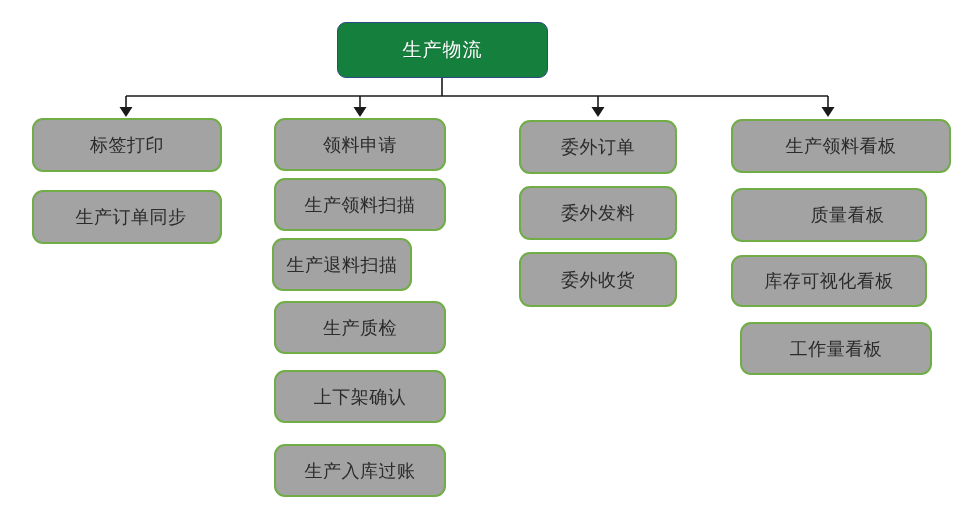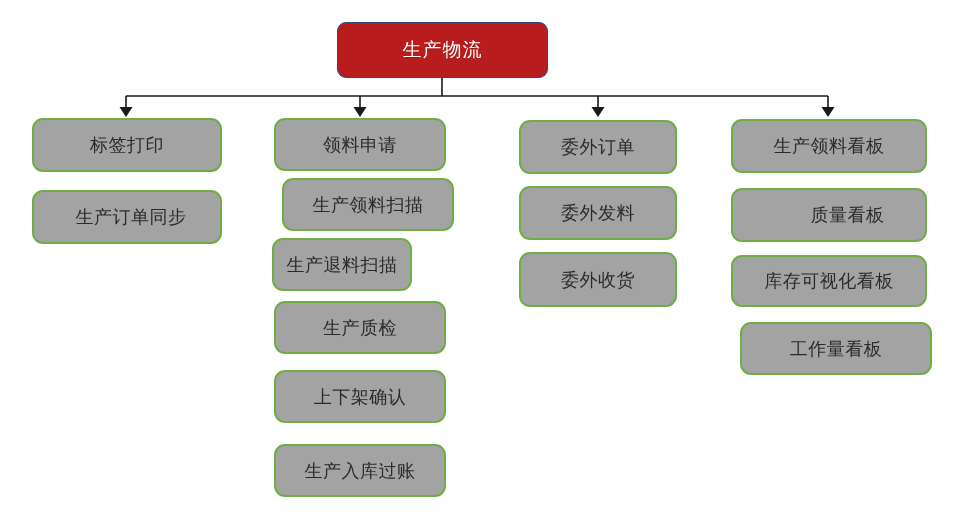--- a/index.html
+++ b/index.html
@@ -29,21 +29,21 @@
   .node {
     position: absolute;
     box-sizing: border-box;
     display: flex;
     align-items: center;
     justify-content: center;
     text-align: center;
     white-space: nowrap;
   }
   .node-root {
-    background: #b91c1c;
+    background: #15803d;
     border: 1.6px solid #2a4b86;
     border-radius: 9px;
     color: #ffffff;
     font-size: 19px;
     letter-spacing: 1px;
     text-shadow: 0 1px 0 rgba(0,0,0,0.18);
   }
   .node-leaf {
     background: #a3a3a3;
     border: 2px solid #70AD47;
@@ -74,27 +74,27 @@
         <polygon points="821.5,107 834.5,107 828,117"></polygon>
       </g>
   </svg>
 
   <div class="node node-root" id="root-node" style="left: 337px; top: 22px; width: 211px; height: 56px;">生产物流</div>
 
   <div id="leaf-container">
       <div class="node node-leaf" style="left: 32px; top: 118px; width: 190px; height: 54px;">标签打印</div>
       <div class="node node-leaf" style="left: 32px; top: 190px; width: 190px; height: 54px; padding-left: 8px;">生产订单同步</div>
       <div class="node node-leaf" style="left: 274px; top: 118px; width: 172px; height: 53px;">领料申请</div>
-      <div class="node node-leaf" style="left: 282px; top: 178px; width: 172px; height: 53px;">生产领料扫描</div>
+      <div class="node node-leaf" style="left: 274px; top: 178px; width: 172px; height: 53px;">生产领料扫描</div>
       <div class="node node-leaf" style="left: 272px; top: 238px; width: 140px; height: 53px;">生产退料扫描</div>
       <div class="node node-leaf" style="left: 274px; top: 301px; width: 172px; height: 53px;">生产质检</div>
       <div class="node node-leaf" style="left: 274px; top: 370px; width: 172px; height: 53px;">上下架确认</div>
       <div class="node node-leaf" style="left: 274px; top: 444px; width: 172px; height: 53px;">生产入库过账</div>
       <div class="node node-leaf" style="left: 519px; top: 120px; width: 158px; height: 54px;">委外订单</div>
       <div class="node node-leaf" style="left: 519px; top: 186px; width: 158px; height: 54px;">委外发料</div>
       <div class="node node-leaf" style="left: 519px; top: 252px; width: 158px; height: 55px;">委外收货</div>
-      <div class="node node-leaf" style="left: 731px; top: 119px; width: 196px; height: 54px;">生产领料看板</div>
+      <div class="node node-leaf" style="left: 731px; top: 119px; width: 220px; height: 54px;">生产领料看板</div>
       <div class="node node-leaf" style="left: 731px; top: 188px; width: 196px; height: 54px; padding-left: 37px;">质量看板</div>
       <div class="node node-leaf" style="left: 731px; top: 255px; width: 196px; height: 52px;">库存可视化看板</div>
       <div class="node node-leaf" style="left: 740px; top: 322px; width: 192px; height: 53px;">工作量看板</div>
     </div>
 
 </div>
 
 </body></html>

